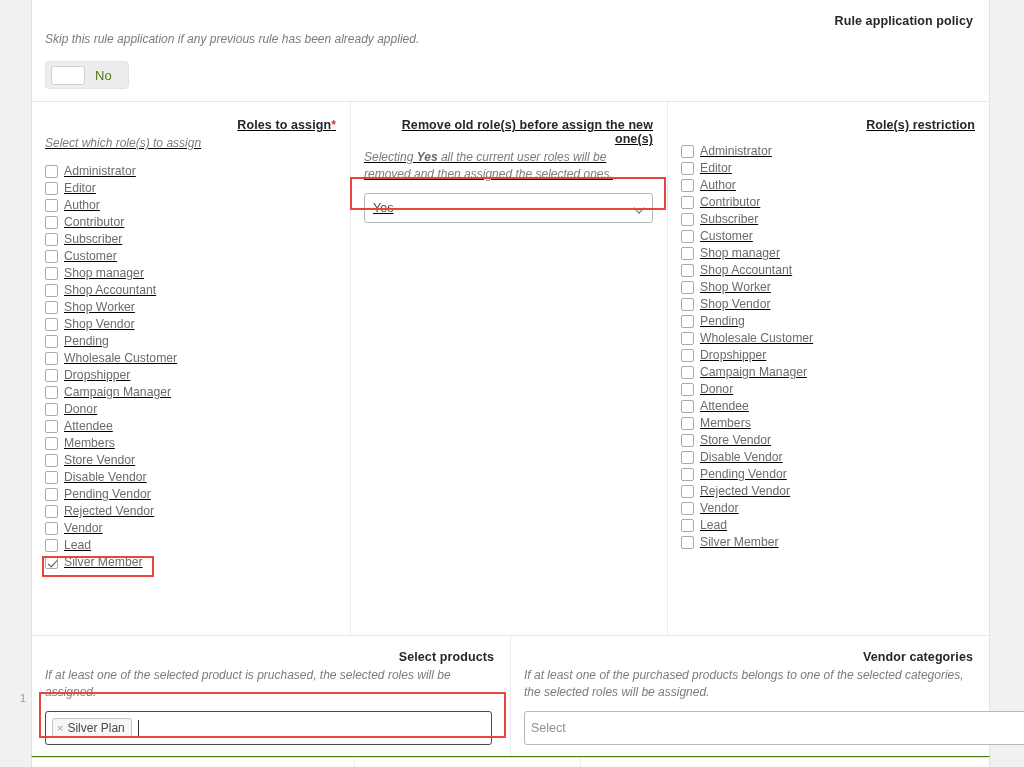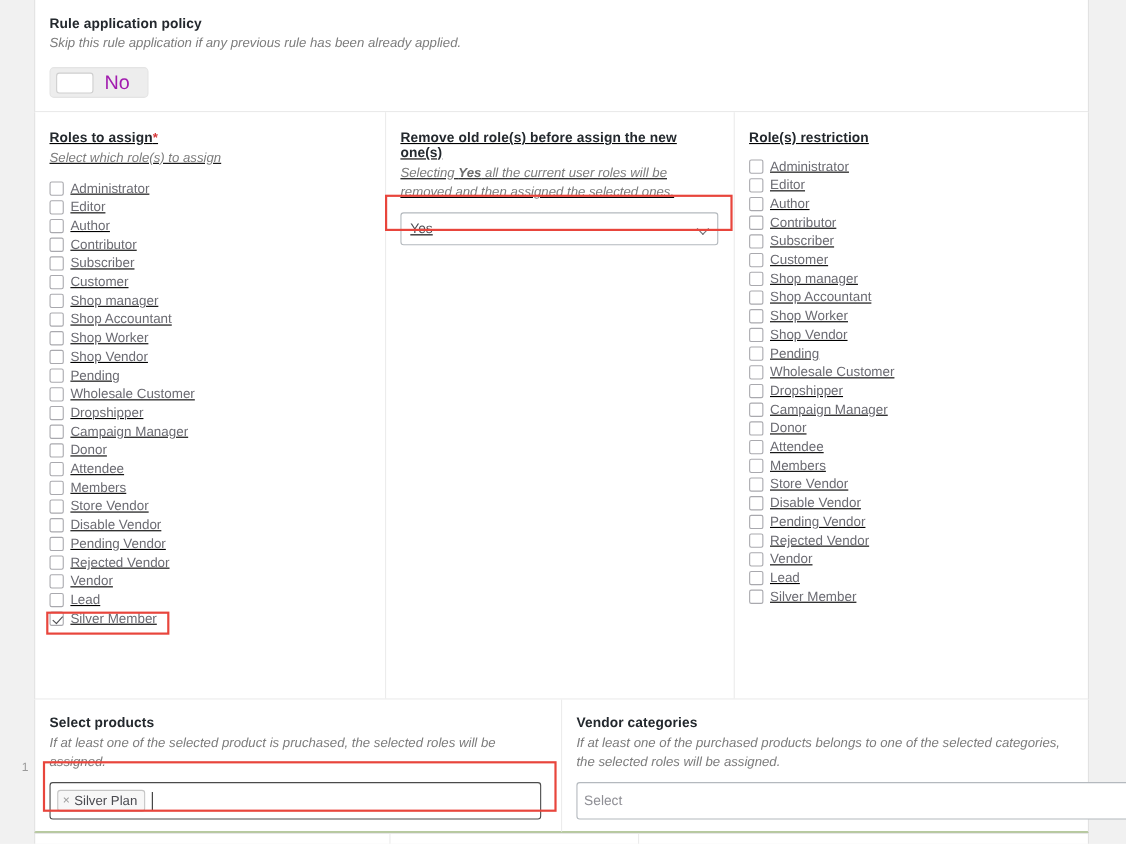--- a/index.html
+++ b/index.html
@@ -76,20 +76,21 @@
   .ncol-1 { width: 324px; border-right: 1px solid #ececec; }
   .ncol-2 { width: 226px; border-right: 1px solid #ececec; }
   .ncol-3 { width: 409px; }
 
   h3.field-title {
     margin: 0 0 3px 0;
     font-size: 12.5px;
     font-weight: bold;
     color: #23282d;
     letter-spacing: 0.1px;
+    text-align: right;
   }
   .req-star { color: #d63638; font-weight: bold; font-size: 12px; }
   p.field-desc {
     margin: 0;
     font-size: 12px;
     font-style: italic;
     color: #7c7c7c;
     line-height: 17px;
   }
   p.field-desc b { font-weight: bold; font-style: italic; color: #6b6b6b; }
@@ -105,22 +106,22 @@
     height: 28px;
     border: 1px solid #e4e4e4;
   }
   .toggle-knob {
     width: 34px; height: 19px;
     background: #fff;
     border: 1px solid #cfcfcf;
     border-radius: 3px;
   }
   .toggle-label {
-    font-size: 18px;
-    color: #a21caf;
+    font-size: 13px;
+    color: #4d7c0f;
     padding: 0 11px 0 10px;
   }
 
   
   .cb-list { margin-top: 11px; }
   .cb-row {
     display: flex;
     align-items: center;
     height: 17px;
     margin-bottom: 0px;

